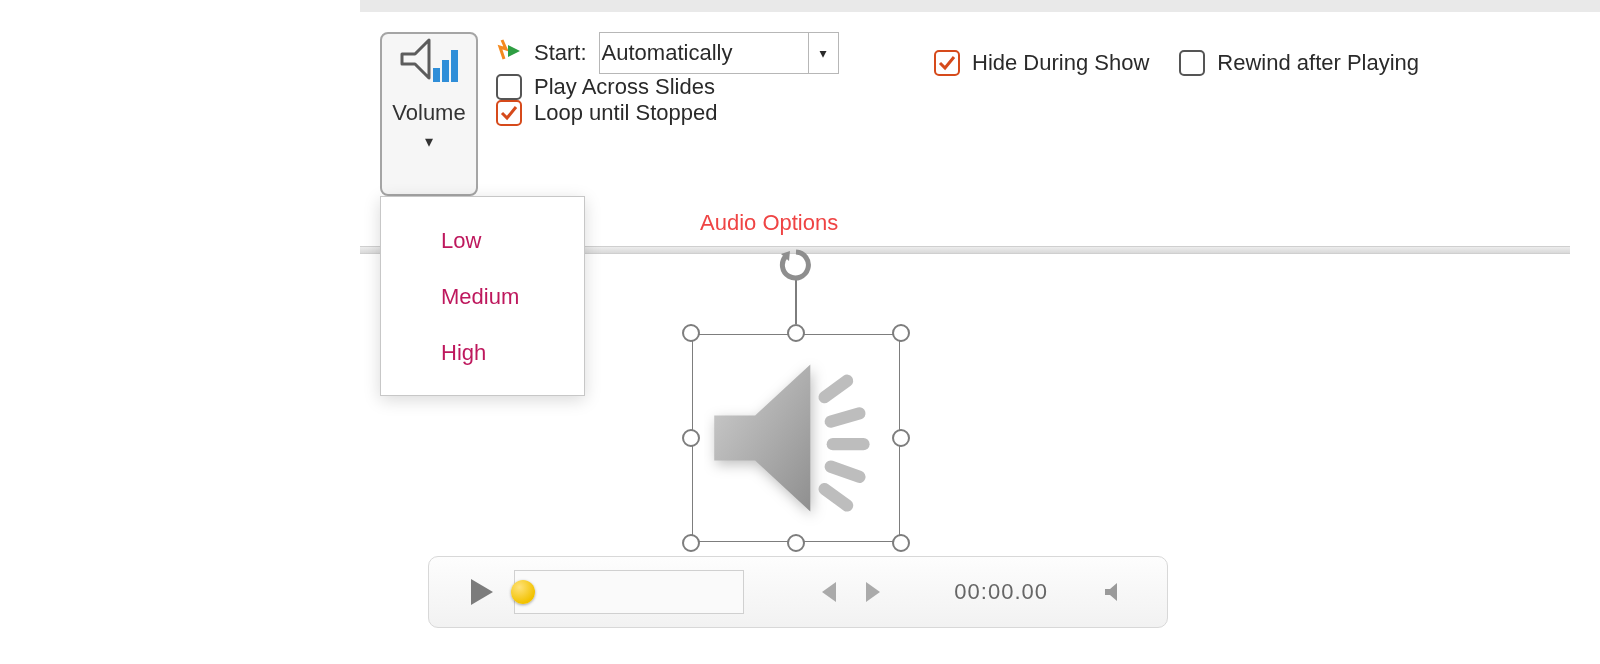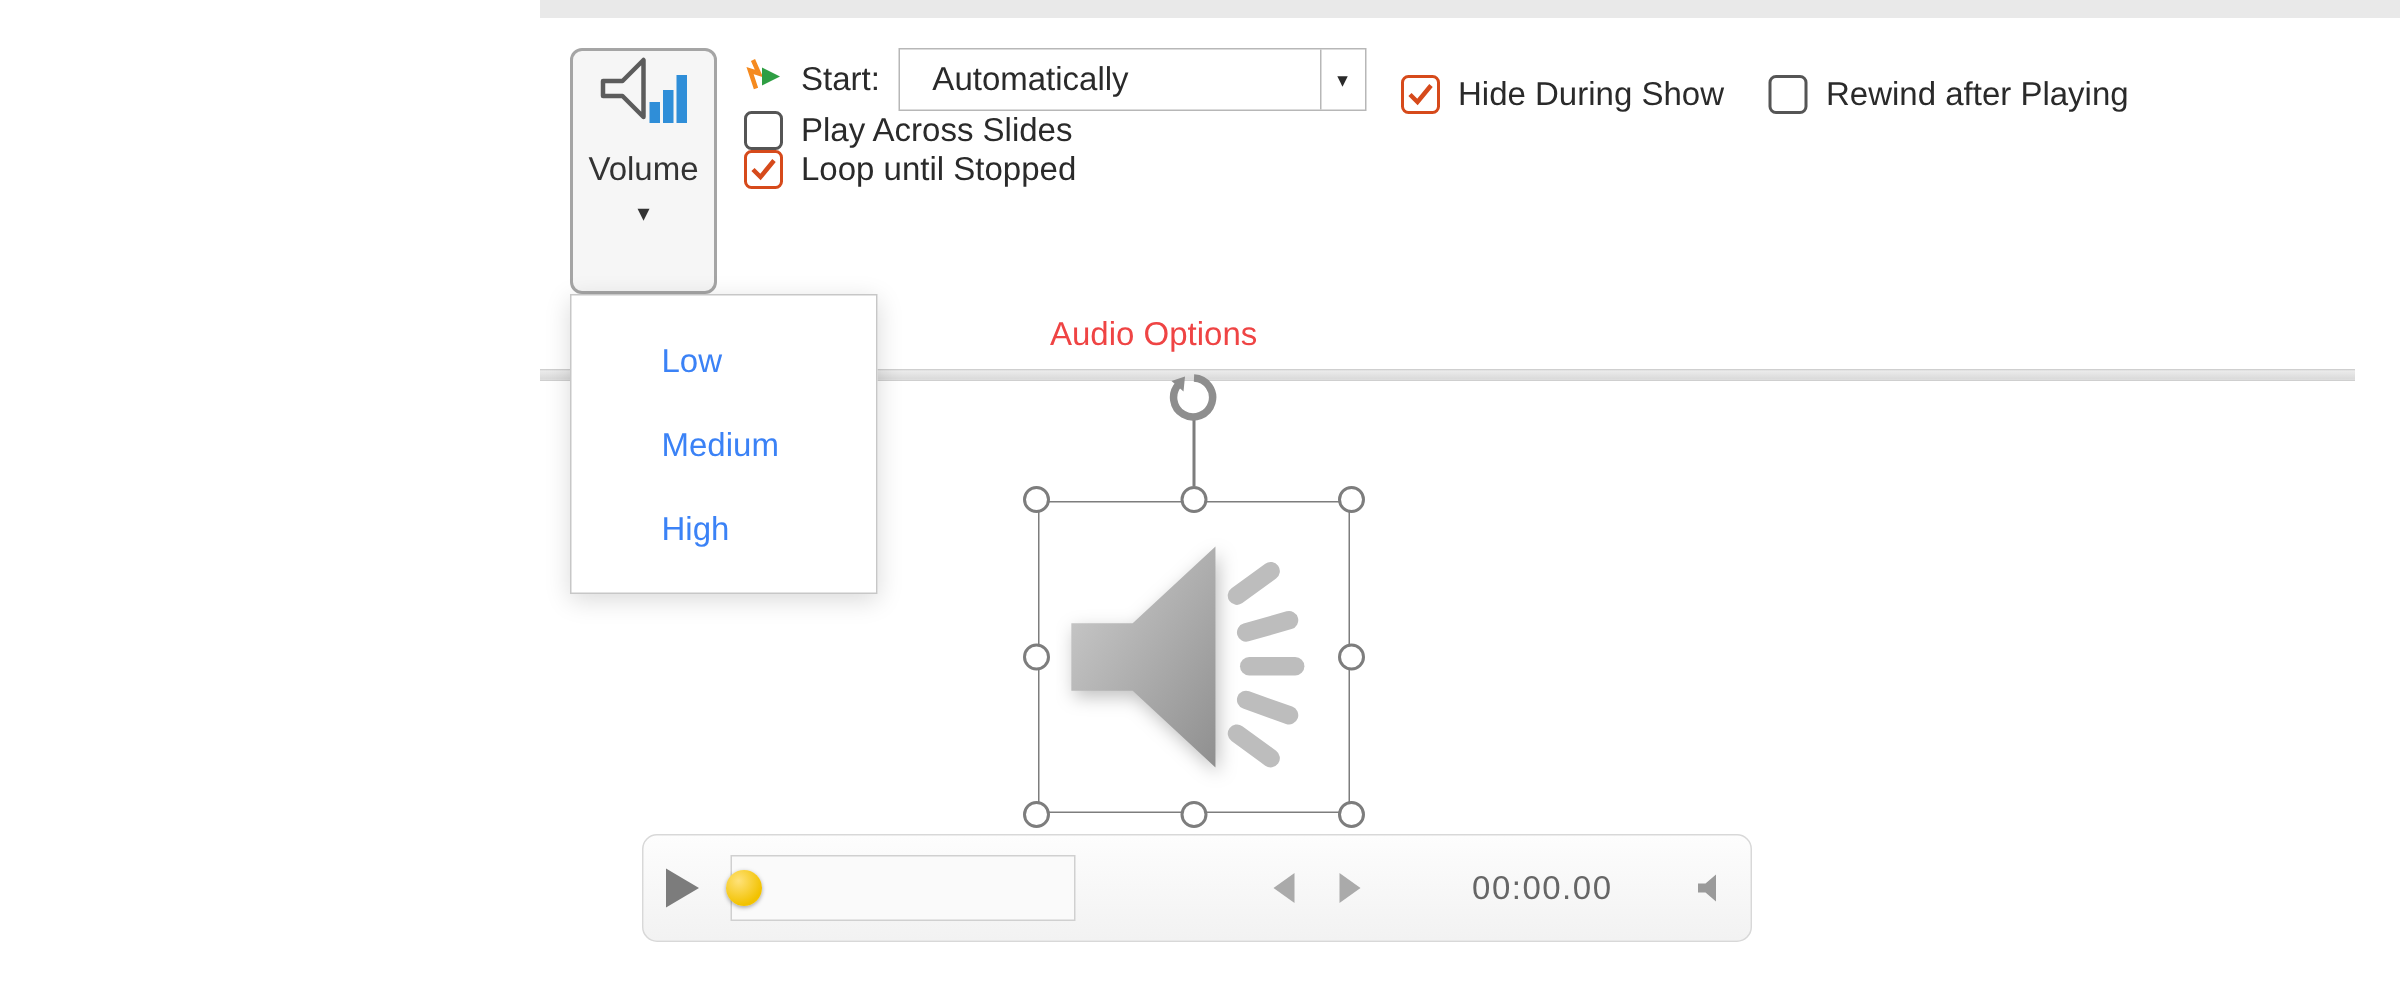--- a/index.html
+++ b/index.html
@@ -59,28 +59,28 @@
   .opts-col2 {
     display: flex;
     flex-direction: row;
     gap: 30px;
     padding-top: 18px;
   }
 
   .row { display: flex; align-items: center; gap: 12px; }
 
   .start-select {
-    width: 312px;
+    width: 240px;
     height: 42px;
     border: 1.5px solid #b7b7b7;
     background: #fff;
     display: flex;
     align-items: center;
     justify-content: space-between;
-    padding: 0 0 0 22px;
+    padding: 0 0 0 2px;
   }
   .start-select .dd {
     width: 30px;
     height: 100%;
     border-left: 1.5px solid #b7b7b7;
     display: flex;
     align-items: center;
     justify-content: center;
     font-size: 14px;
   }
@@ -112,21 +112,21 @@
     box-shadow: 0 4px 16px rgba(0,0,0,0.15);
     padding: 16px 0 14px 0;
     z-index: 20;
   }
   .vol-item {
     display: flex;
     align-items: center;
     gap: 10px;
     padding: 10px 8px 10px 14px;
     font-size: 22px;
-    color: #3b82f6;
+    color: #be185d;
     cursor: pointer;
   }
   .vol-item .slot {
     width: 36px;
     height: 36px;
     display:flex;
     align-items:center;
     justify-content:center;
   }
   .vol-item.sel .slot {
@@ -192,21 +192,21 @@
     position: absolute;
     left: 428px;
     top: 556px;
     width: 740px;
     height: 72px;
     border: 1.5px solid #d8d8d8;
     border-radius: 10px;
     background: linear-gradient(#fdfdfd,#f2f2f2);
     display: flex;
     align-items: center;
-    padding: 0 12px;
+    padding: 0 39px;
     gap: 18px;
     z-index: 5;
   }
   .track {
     position: relative;
     width: 230px;
     height: 44px;
     border: 1.5px solid #d0d0d0;
     background: #fafafa;
   }

